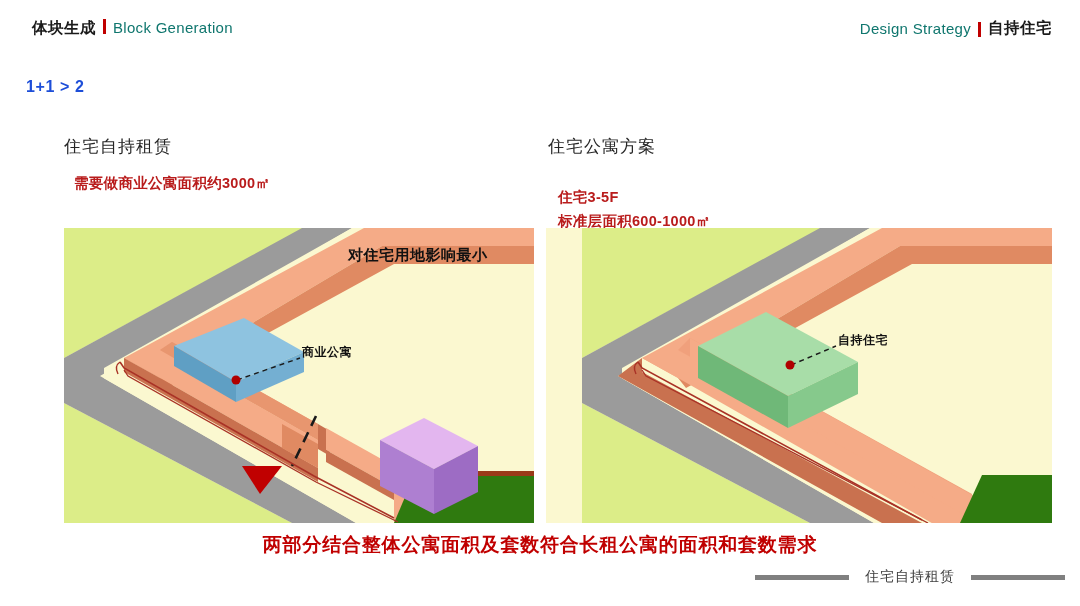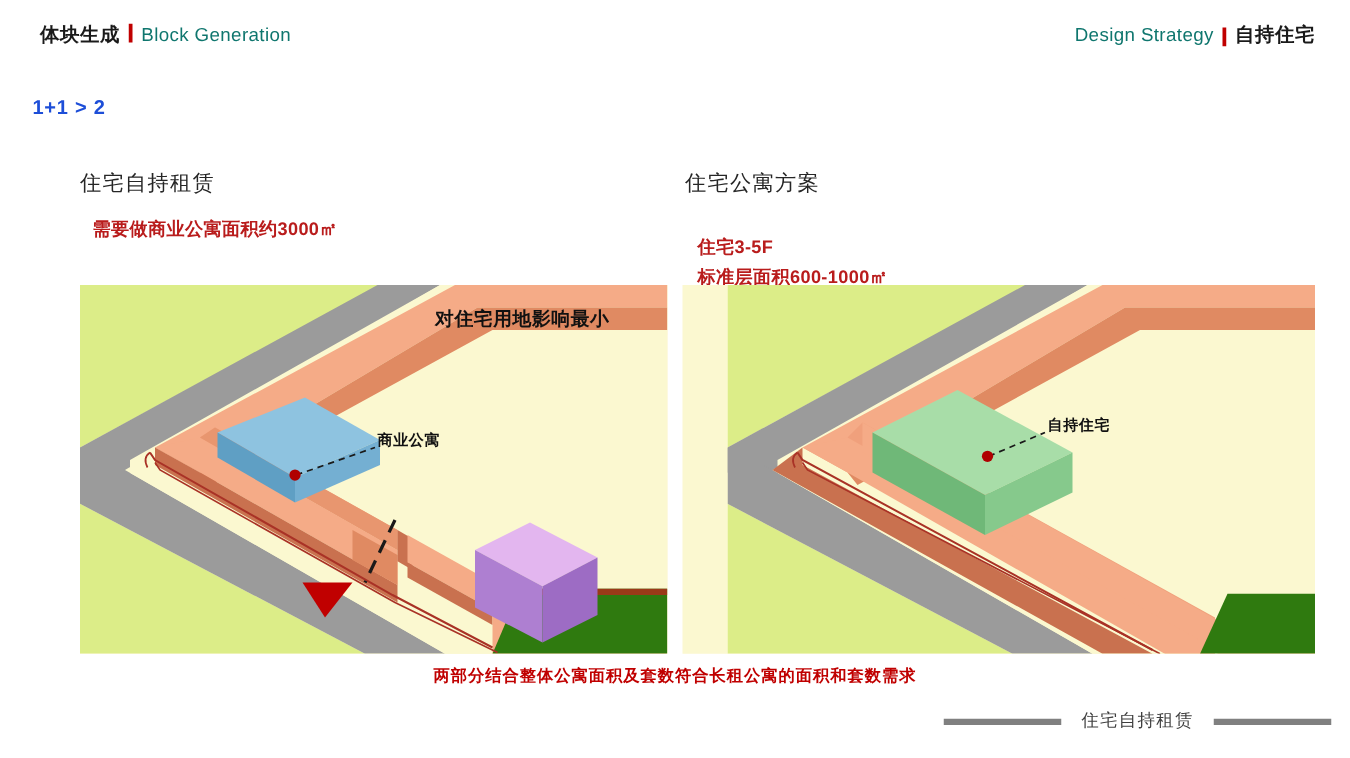--- a/index.html
+++ b/index.html
@@ -120,21 +120,21 @@
   .iso-label.big { font-size: 15px; letter-spacing: 0.5px; }
   .iso-label.callout { font-size: 12px; letter-spacing: 0.5px; }
 
   
   .caption {
     position: absolute;
     left: 0;
     top: 532px;
     width: 1080px;
     text-align: center;
-    font-size: 13px;
+    font-size: 19px;
     font-weight: bold;
     color: #c00000;
     letter-spacing: 0.8px;
   }
 
   
   .footer {
     position: absolute;
     left: 755px;
     top: 562px;

